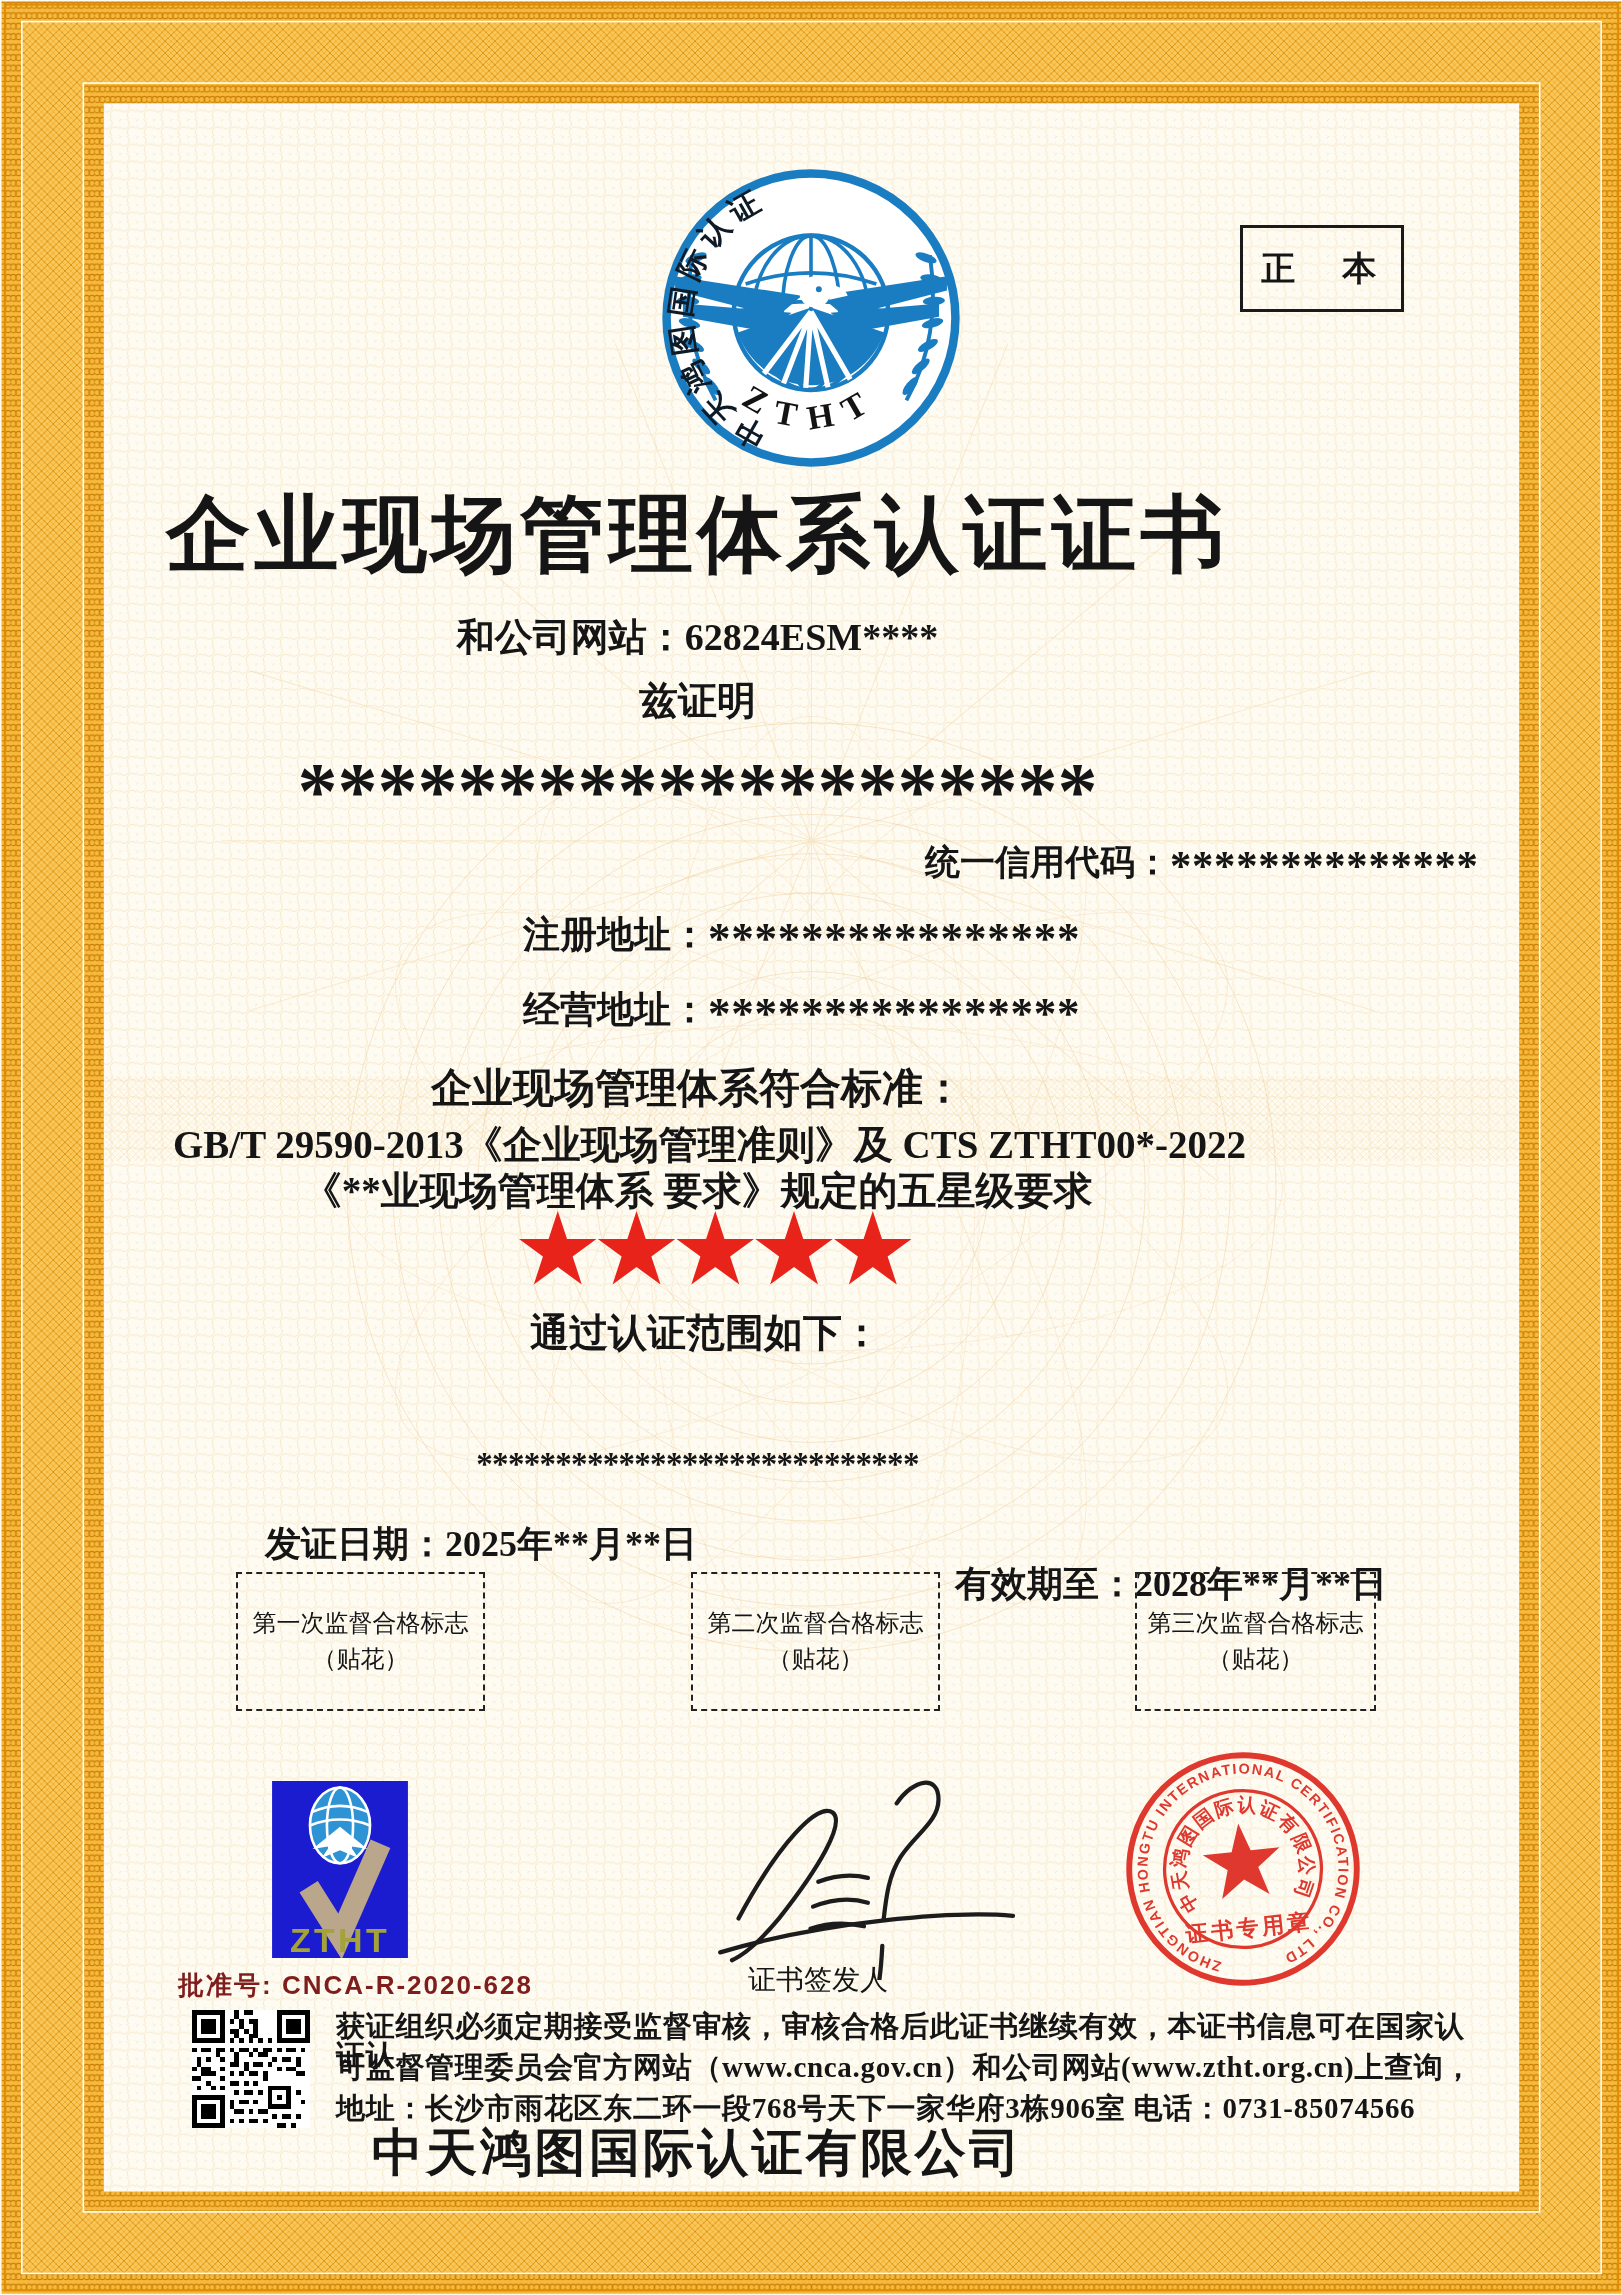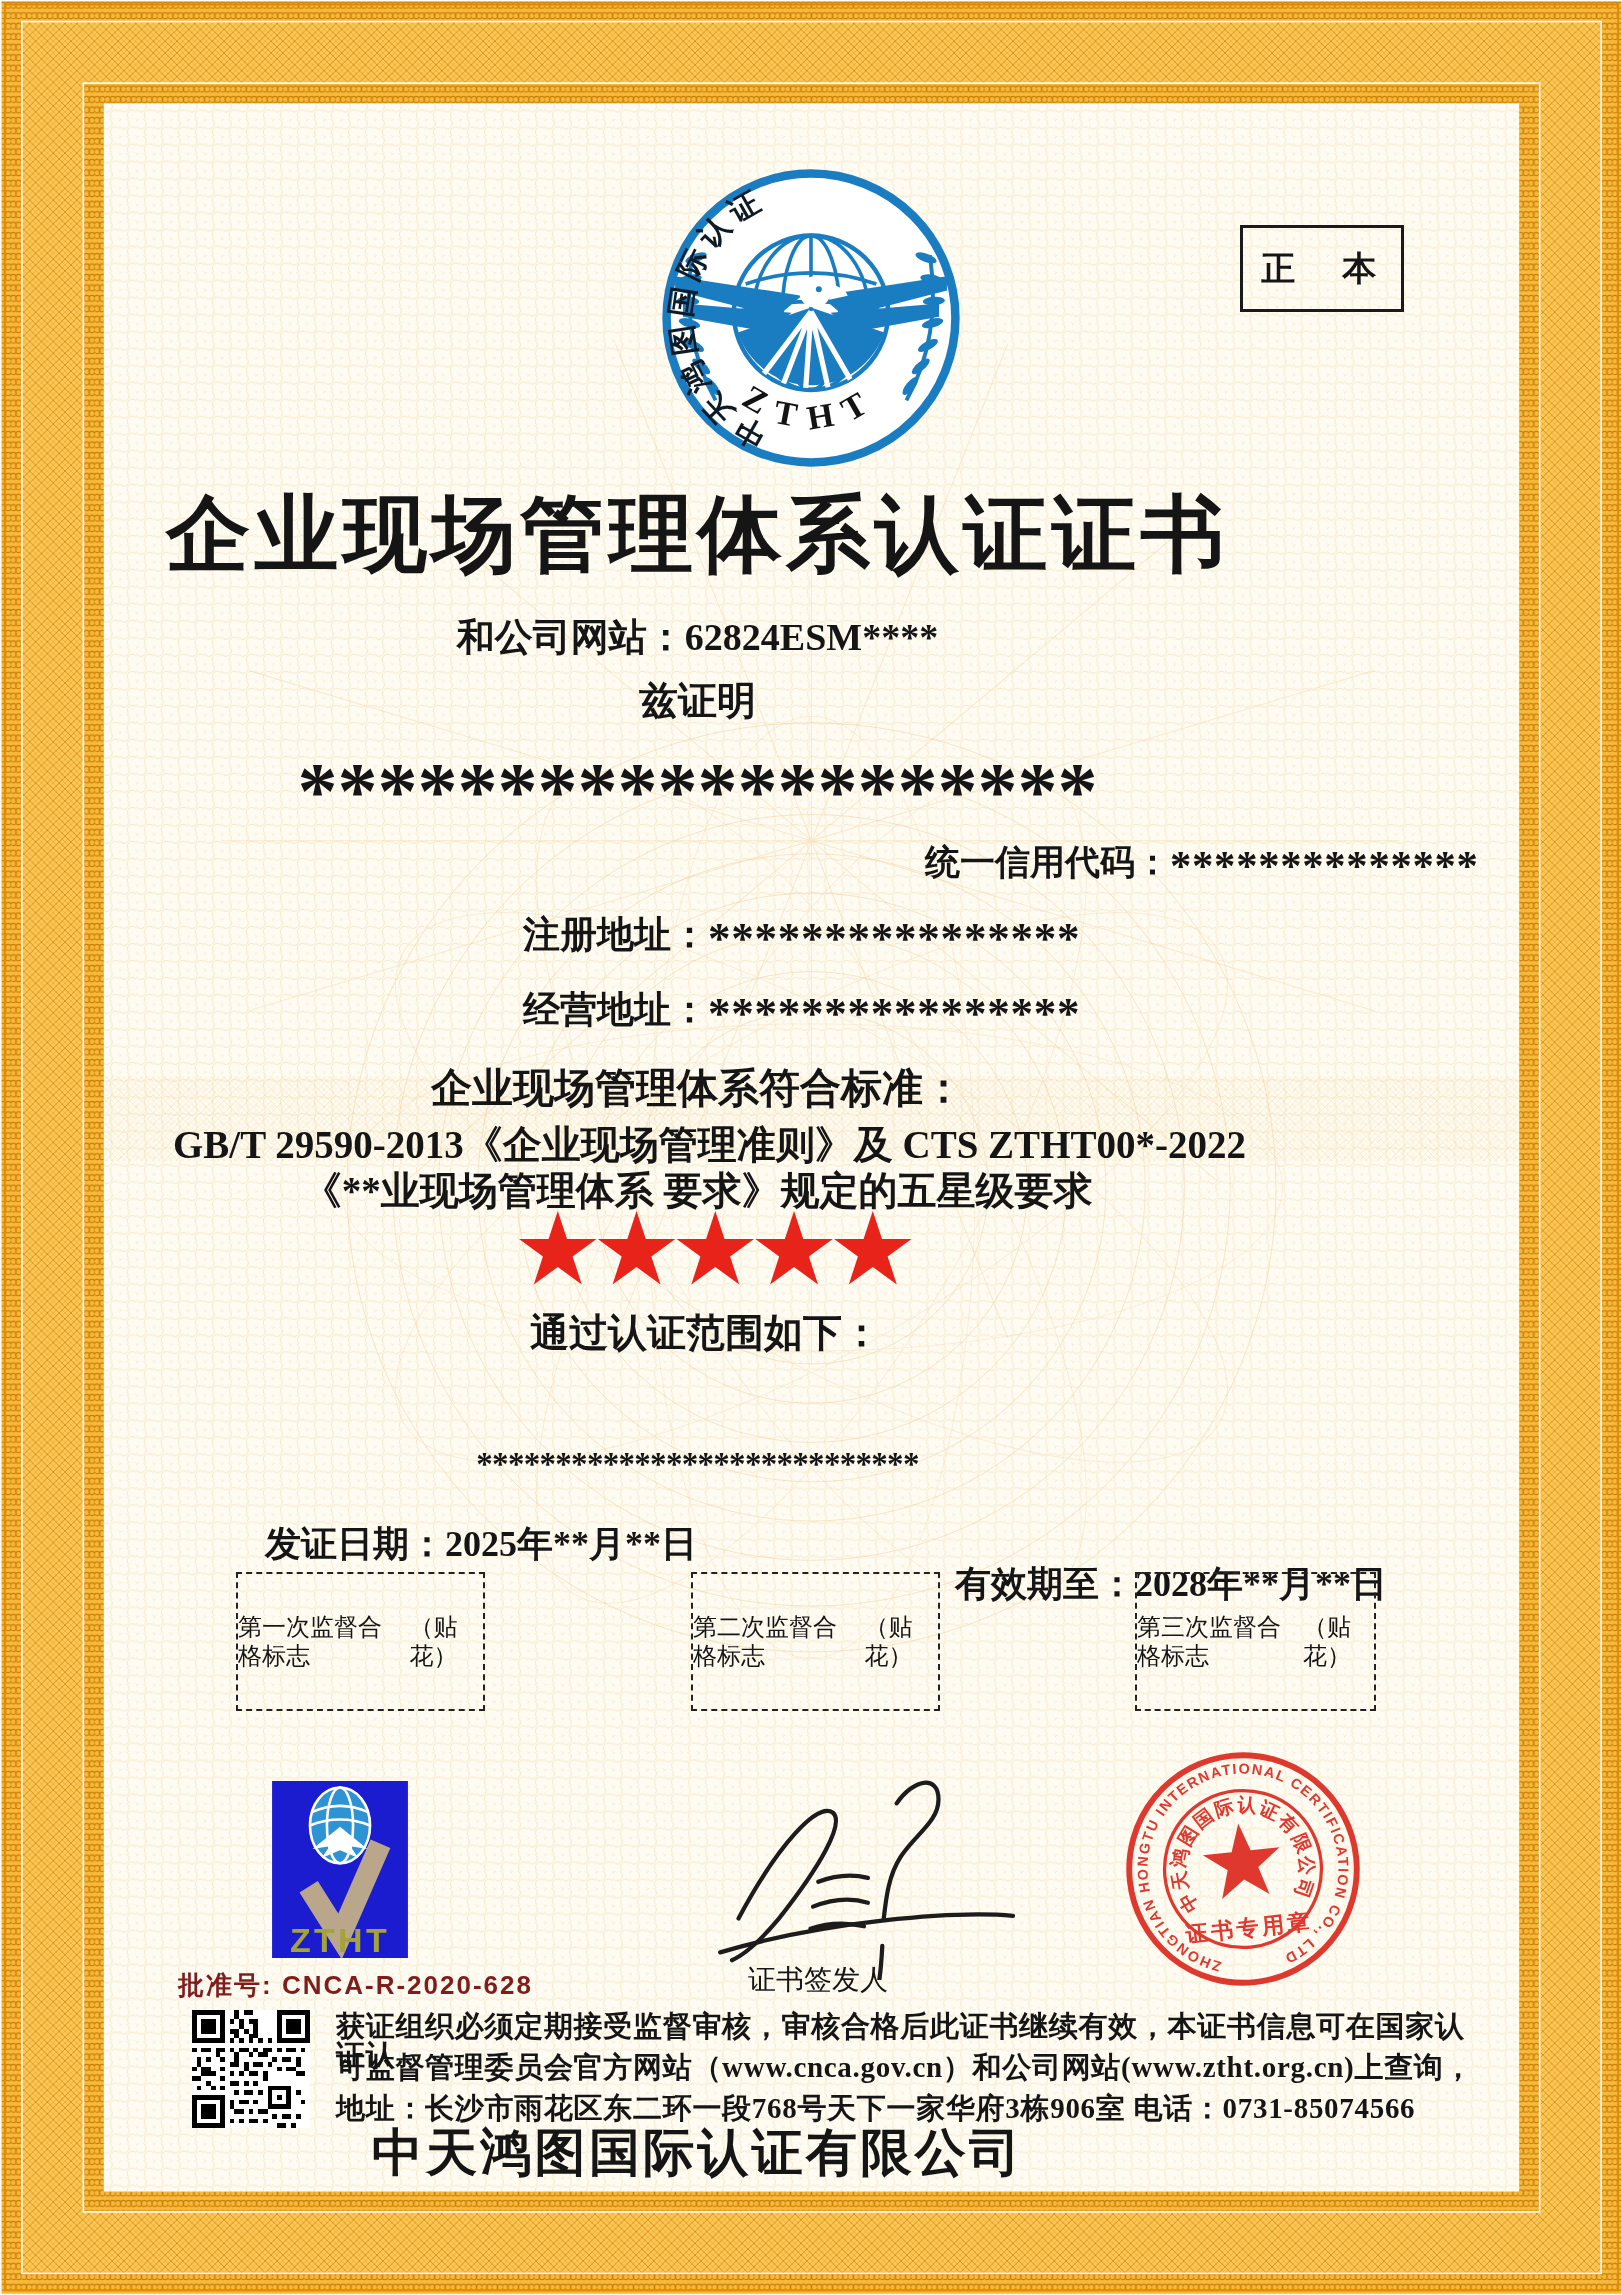--- a/index.html
+++ b/index.html
@@ -28,21 +28,21 @@
   .std-l2{top:1171px;font-size:39px;font-weight:bold;line-height:1;}
   .stars-red{top:1199px;font-size:101px;line-height:1;color:#e8231a;letter-spacing:-11.8px;padding-left:11.8px;
              font-family:"DejaVu Sans","Liberation Sans",sans-serif;}
   .scope-intro{top:1313px;font-size:39px;font-weight:bold;line-height:1;padding-left:8px;}
   .scope-row{top:1443px;font-size:33px;font-weight:bold;line-height:1;}
   .scope-row .inner{display:inline-block;transform:translateY(0.16em);letter-spacing:-0.7px;}
   .date{top:1526px;font-size:36px;font-weight:bold;line-height:1;}
   .date-issue{left:265px;}
   .date-valid{left:955px;margin-top:40px;}
   .sticker{top:1572px;height:139px;border:2px dashed #222;box-sizing:border-box;
-           display:flex;flex-direction:row;align-items:center;justify-content:center;gap:6.5px;
+           display:flex;flex-direction:column;align-items:center;justify-content:center;gap:6.5px;
            font-size:24px;line-height:1.2;}
   .sticker-1{left:236px;width:249px;}
   .sticker-2{left:691px;width:249px;}
   .sticker-3{left:1135px;width:241px;}
   .signer{left:687px;top:1966px;width:262px;text-align:center;font-size:28px;line-height:1;}
   .approval{left:178px;top:1972px;font-family:"Liberation Sans",sans-serif;font-size:26px;letter-spacing:2px;line-height:1;font-weight:bold;color:#7f1d1d;}
   .para{left:336px;width:1152px;font-size:29px;font-weight:bold;line-height:1;letter-spacing:0.7px;}
   .para1{top:2012px;} .para2{top:2053px;} .para3{top:2094px;}
   .foot-co{top:2127px;font-family:"Liberation Sans",sans-serif;font-weight:bold;font-size:51px;letter-spacing:3.3px;line-height:1;}
   svg text{user-select:none;}

